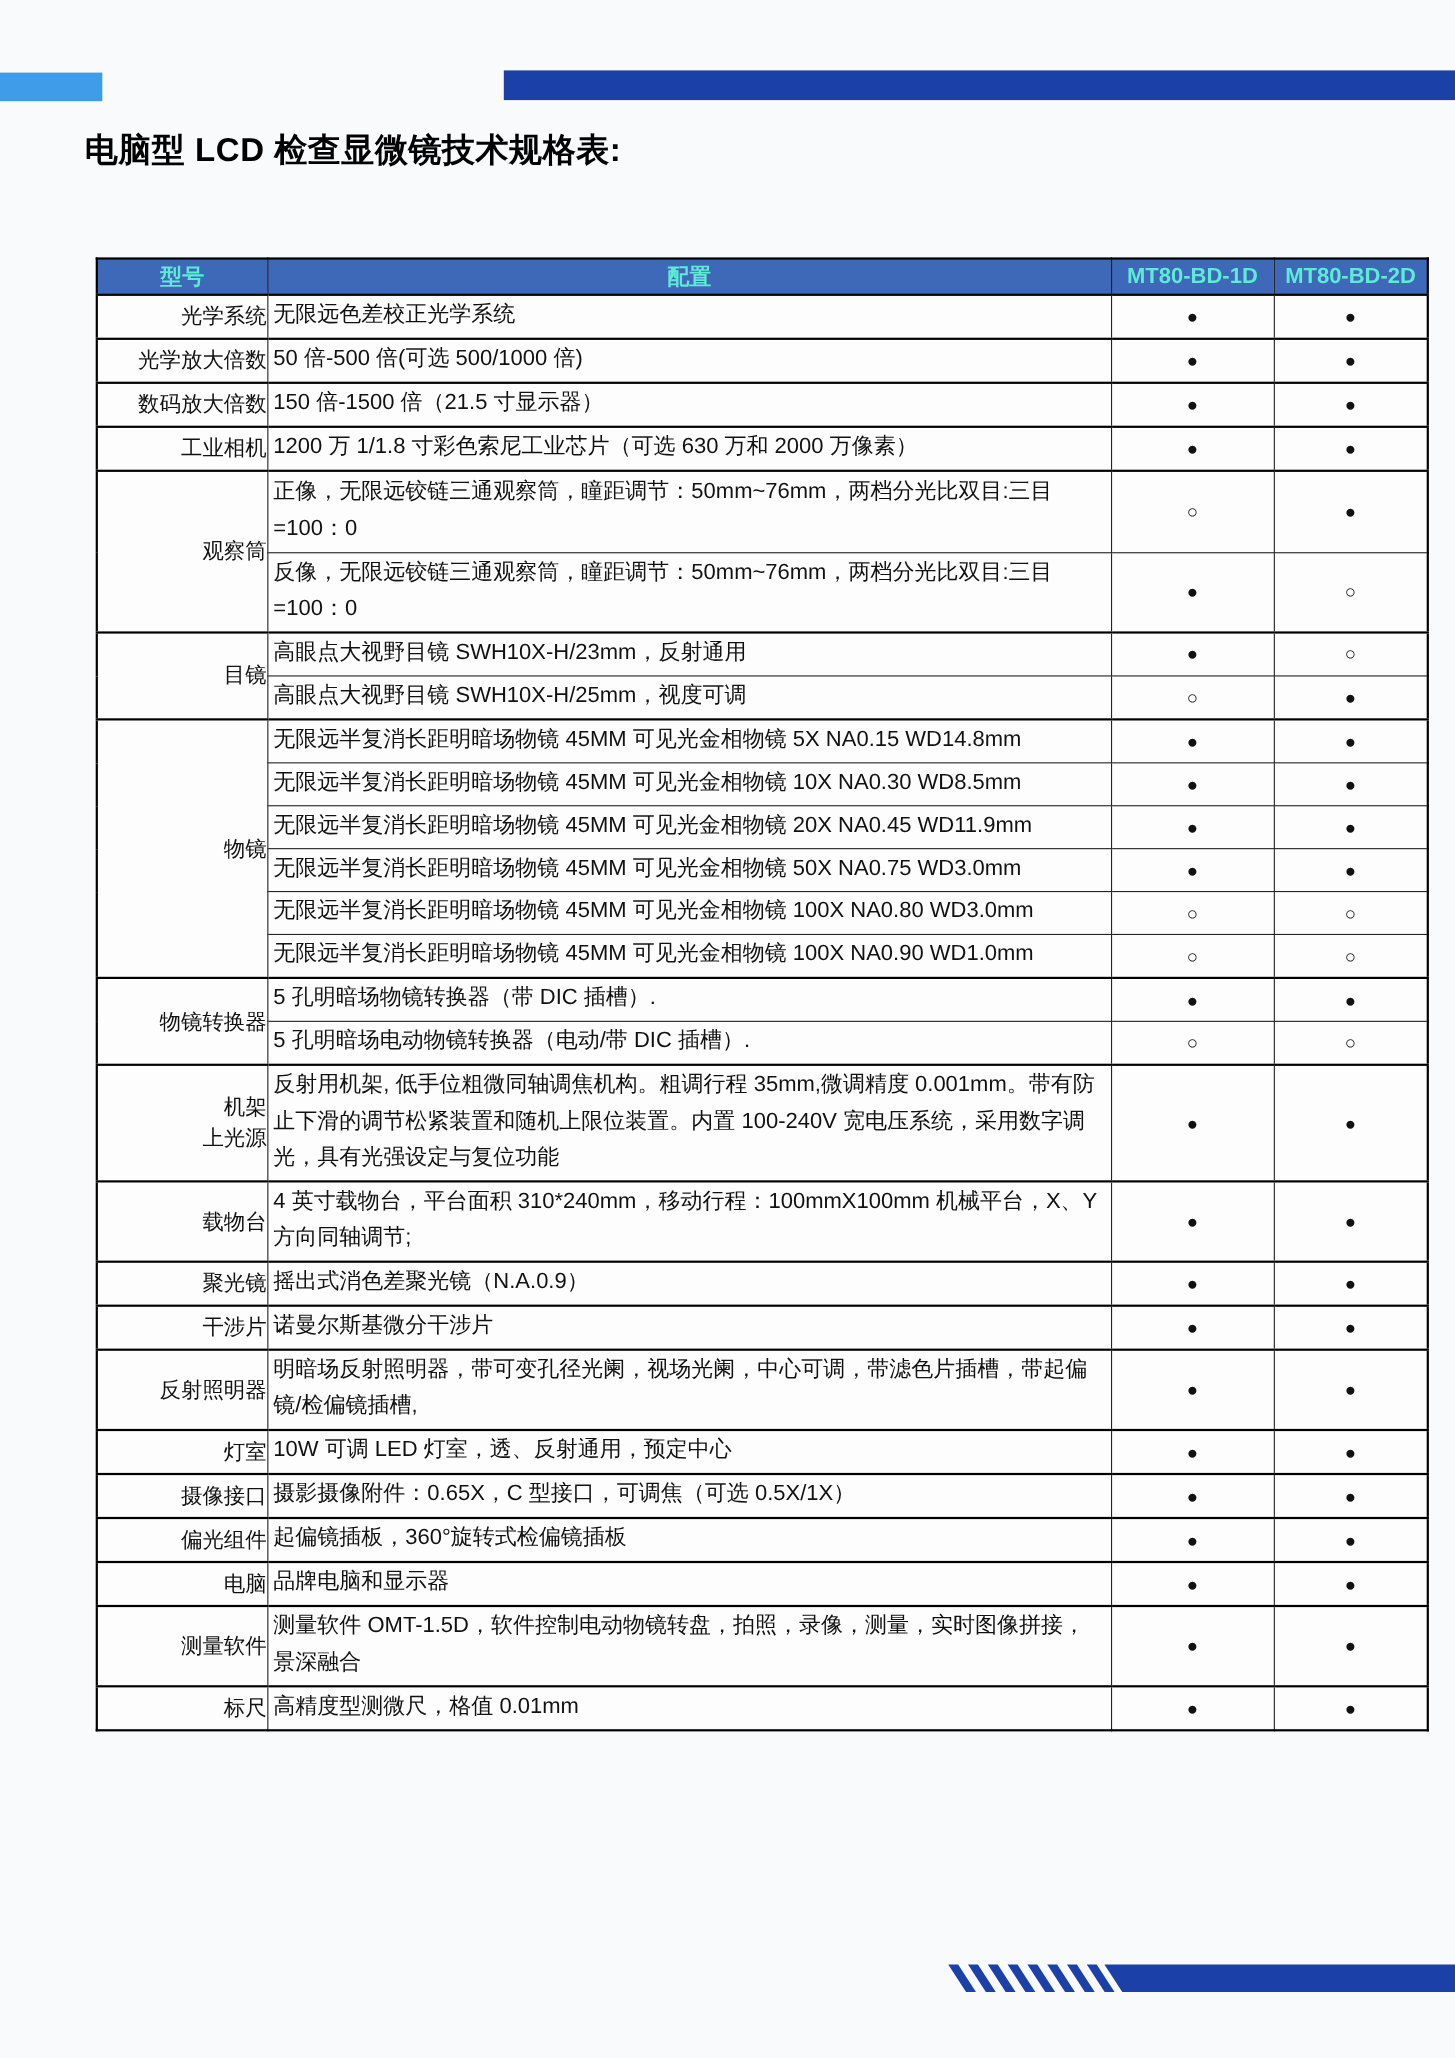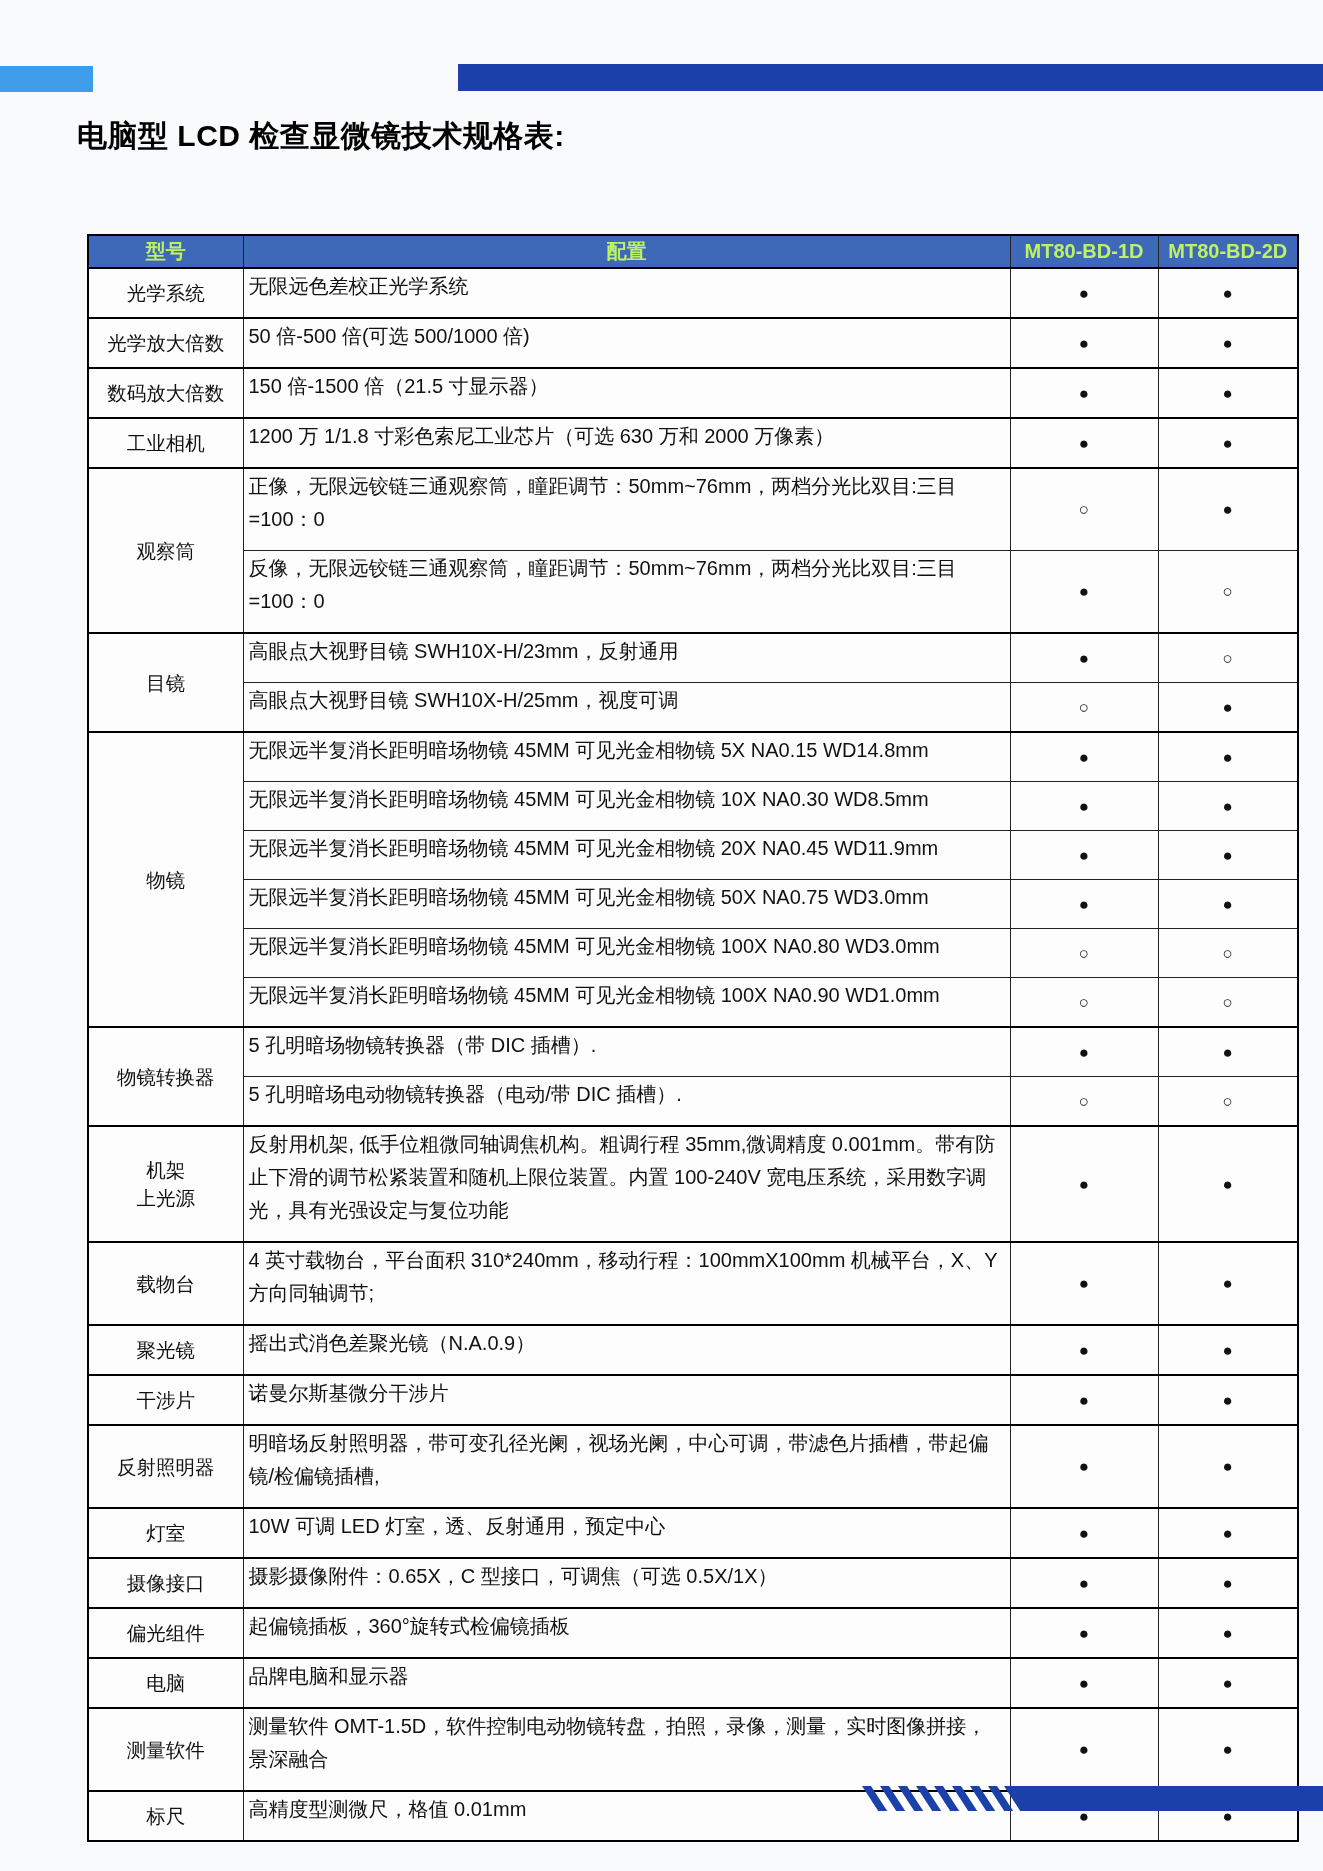--- a/index.html
+++ b/index.html
@@ -39,36 +39,36 @@
   table.spec col.c3 { width:148px; }
   table.spec col.c4 { width:140px; }
   table.spec th, table.spec td {
     border:1.6px solid #222;
     vertical-align:middle;
   }
   table.spec { border:2.5px solid #000; }
   tr.gs > th, tr.gs > td { border-top-width:2.4px; border-top-color:#000; }
   thead th {
     background:#3e68b8;
-    color:#bef264;
+    color:#5eead4;
     font-weight:bold;
     font-size:20px;
     text-align:center;
     height:33px;
   }
   td.model {
-    text-align:center;
+    text-align:right;
     font-size:19.5px;
     white-space:pre-line;
     line-height:28px;
   }
   td.config {
     font-size:20px;
     line-height:33px;
-    padding:1px 4px 14px 5px;
+    padding:1px 4px 4px 5px;
     text-align:left;
   }
   td.mark {
     text-align:center;
     font-size:17px;
     line-height:1;
   }
   
   .footer-deco { position:absolute; left:0; top:1786px; width:1323px; height:25px; }
   .footer-deco .stripe {

